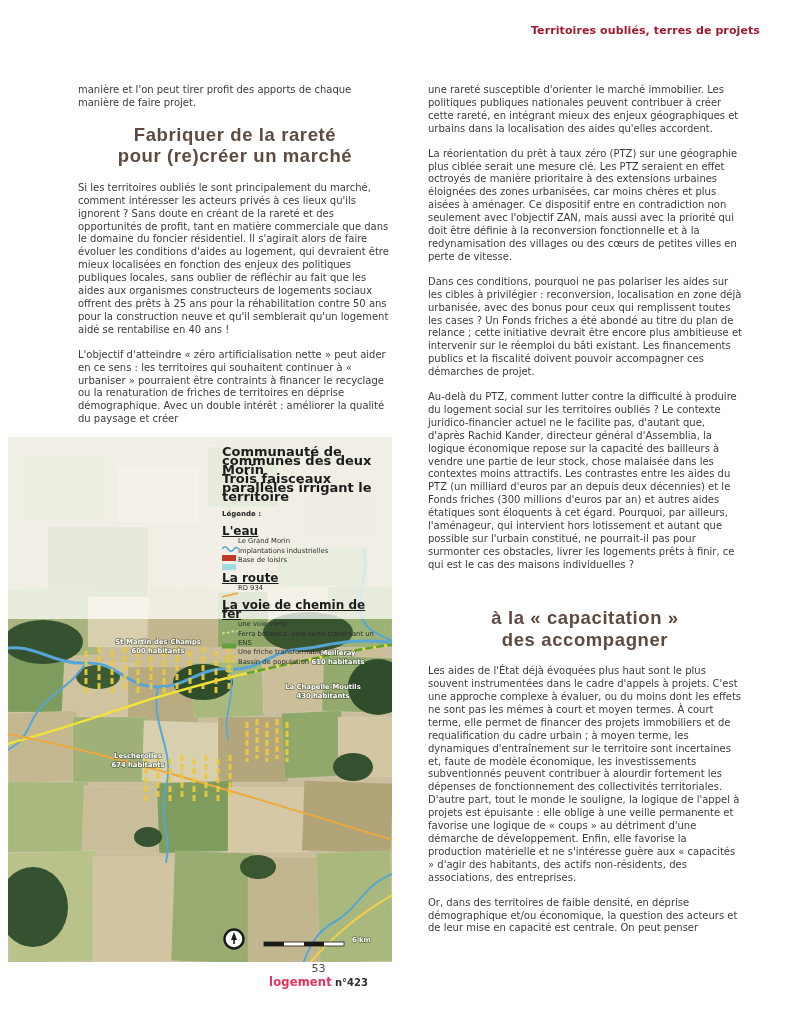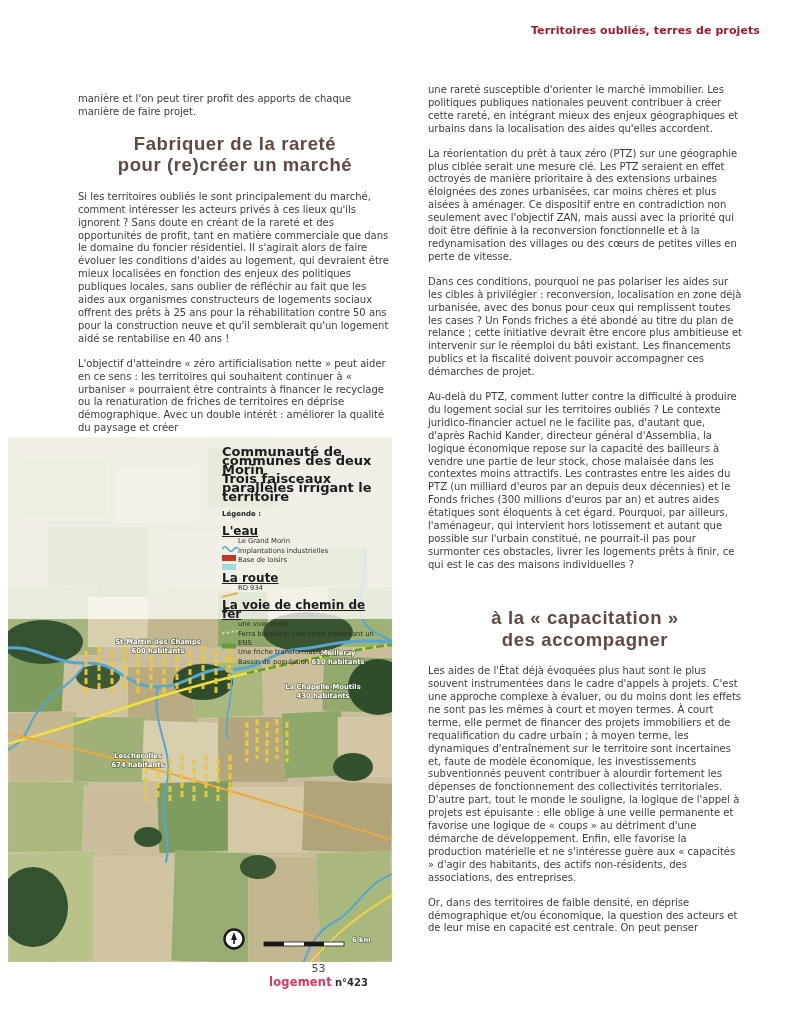--- a/index.html
+++ b/index.html
@@ -7,21 +7,21 @@
   body { font-family:"DejaVu Sans","Liberation Sans",sans-serif; }
   .page {
     position:relative; width:785px; height:1024px; background:#ffffff;
     margin:0 auto; overflow:hidden;padding-left:20px;
   }
   .running-head {
     position:absolute; top:24px; right:25px;
     font-size:11px; font-weight:bold; color:#9c1b2e; letter-spacing:.1px;
   }
   .col { position:absolute; width:314px; font-size:10px; line-height:12.9px; color:#3c3c3c; }
-  .col-left  { left:78px;  top:84px;margin-top:9px; }
+  .col-left  { left:78px;  top:84px; }
   .col-right { left:428px; top:84px; }
   .col p { margin-bottom:12px; text-align:left; }
   h2.section-heading {
     font-family:Liberation Sans, sans-serif;
     font-size:18.5px; line-height:21.5px; font-weight:bold;
     color:#5e4a41; text-align:center; letter-spacing:.6px;
     margin:14px 0 15px 0;
   }
   
   .map-figure {

